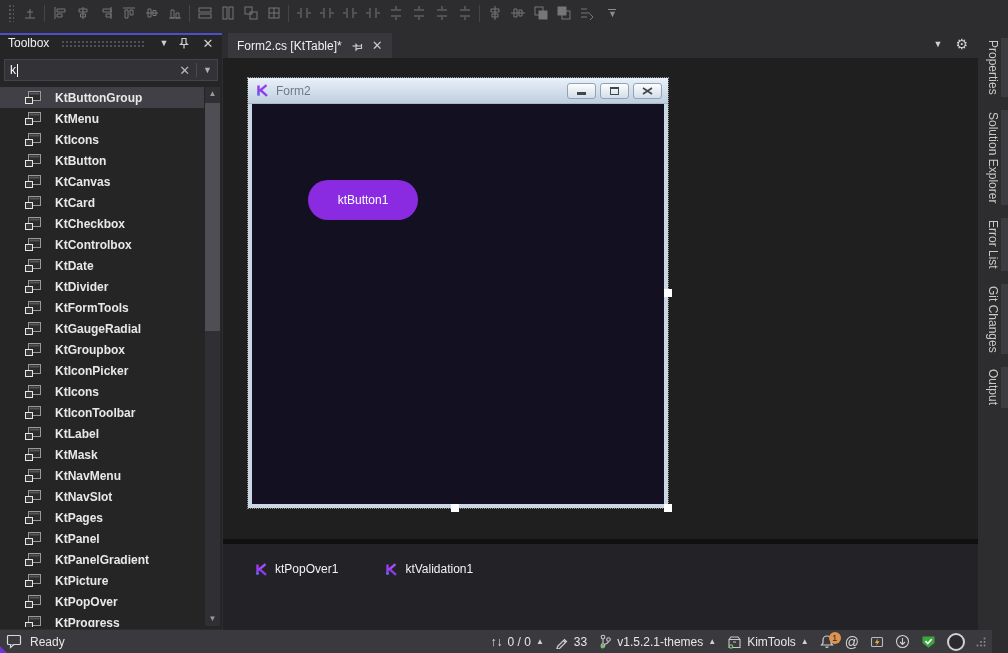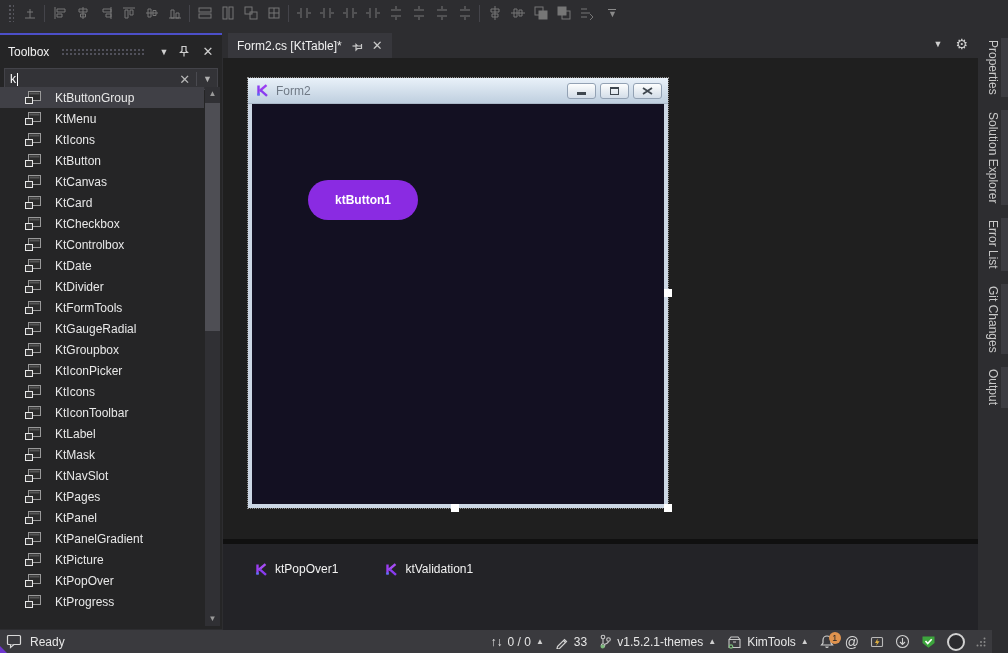--- a/index.html
+++ b/index.html
@@ -14,34 +14,34 @@
   .toolbar{position:absolute;left:0;top:0;right:0;height:26px;display:flex;align-items:center;padding-left:4px;background:#2d2d30;}
   .tb-grip{width:6px;height:18px;margin:0 4px;
     background-image:radial-gradient(circle,#55555c 1px,transparent 1.3px);
     background-size:4px 4px;}
   .tb-icon{width:23px;height:22px;display:flex;align-items:center;justify-content:center;border-radius:2px;}
   .tb-divider{width:1px;height:17px;background:#44444a;margin:0 3px;}
   .tb-overflow{margin-left:10px;color:#8a8a8a;font-size:9px;display:flex;flex-direction:column;align-items:center;line-height:5px;}
   .tb-overflow .bar{width:8px;height:1px;background:#8a8a8a;margin-bottom:2px;}
   
   .toolbox{position:absolute;left:0;top:33px;width:222px;height:596px;background:#252526;border-top:2px solid var(--accent,#4c4fc9);box-sizing:border-box;}
-  .tbx-header{height:33px;display:flex;align-items:center;padding:0 6px 0 8px;gap:6px;}
+  .tbx-header{height:16px;display:flex;align-items:center;padding:0 6px 8px 8px;gap:6px;}
   .tbx-title{color:#f1f1f1;}
   .tbx-grip{flex:1;height:9px;margin:0 6px;
     background-image:radial-gradient(circle,#50505a 1px,transparent 1.2px);
     background-size:4px 4px;background-position:0 1px;}
   .tbx-hicon{color:#cfcfcf;width:16px;text-align:center;cursor:default;}
   .tbx-search{margin:0 4px 3px 4px;height:20px;background:#333337;border:1px solid #434349;display:flex;align-items:center;padding:0 5px;}
   .tbx-search .val{color:#ffffff;}
   .caret{display:inline-block;width:1px;height:13px;background:#fff;margin-left:1px;vertical-align:-2px;}
   .tbx-search .spacer{flex:1;}
   .tbx-search .clr{color:#b8b8b8;font-size:13px;line-height:1;}
   .tbx-search .sdiv{width:1px;height:14px;background:#4a4a50;margin:0 6px;}
   .tbx-search .dd{color:#b0b0b0;font-size:9px;}
-  .tbx-list{position:absolute;left:0;top:52px;right:18px;bottom:2px;overflow:hidden;}
+  .tbx-list{position:absolute;left:0;top:52px;right:18px;bottom:2px;overflow:hidden;font-weight:bold;}
   .tbx-row{height:21px;display:flex;align-items:center;padding-left:25px;gap:14px;cursor:default;}
   .tbx-row.selected{background:#404046;}
   .tbx-row .lbl{color:#e8e8e8;white-space:nowrap;}
   .tbx-scroll{position:absolute;right:2px;top:52px;bottom:3px;width:15px;background:#303034;display:flex;flex-direction:column;align-items:center;}
   .tbx-scroll .arr{color:#9a9a9a;font-size:8px;height:14px;line-height:14px;}
   .tbx-scroll .track{flex:1;width:100%;position:relative;}
   .tbx-scroll .thumb{position:absolute;left:0;top:2px;width:100%;height:228px;background:#4e4e54;}
   
   .tabbar{position:absolute;left:223px;top:26px;right:30px;height:32px;display:flex;align-items:flex-end;}
   .tab{height:25px;background:#37373c;display:flex;align-items:center;padding:0 9px;gap:9px;margin-left:5px;}
@@ -52,21 +52,21 @@
   .tab-controls .gear{font-size:14px;}
   .canvas{position:absolute;left:223px;top:58px;right:30px;bottom:23px;background:#1f1f1f;}
   
   .form-window{position:absolute;left:25px;top:20px;width:420px;height:430px;background:#ccd7e5;outline:1px dotted #8f8f8f;}
   .form-titlebar{height:26px;background:linear-gradient(#e9f1f9,#bfcfdf);display:flex;align-items:center;padding:0 4px 0 8px;gap:7px;border-bottom:1px solid #aab8c8;box-sizing:border-box;}
   .form-title{color:#707a86;}
   .win-buttons{margin-left:auto;display:flex;gap:4px;padding-right:2px;}
   .win-btn{width:29px;height:16px;border-radius:3px;border:1px solid #93a2b4;background:linear-gradient(#fdfefe,#d3dde8);display:flex;align-items:center;justify-content:center;box-sizing:border-box;}
   .glyph-min{width:9px;height:3px;background:#3f474f;margin-top:6px;}
   .glyph-max{width:9px;height:8px;border:1px solid #3f474f;border-top-width:2px;box-sizing:border-box;}
-  .form-client{position:absolute;left:4px;right:4px;top:26px;bottom:4px;background:var(--form-bg,#131022);font-weight:bold;}
+  .form-client{position:absolute;left:4px;right:4px;top:26px;bottom:4px;background:var(--form-bg,#131022);}
   .kt-button{position:absolute;left:56px;top:76px;width:110px;height:40px;border-radius:20px;background:var(--btn,#8a2be2);color:#fff;display:flex;align-items:center;justify-content:center;}
   .handle{position:absolute;width:8px;height:8px;background:#ffffff;}
   
   .splitter{position:absolute;left:0;right:0;top:481px;height:5px;background:#101010;}
   .tray{position:absolute;left:0;right:0;top:486px;bottom:0;background:#232327;}
   .tray-items{display:flex;gap:47px;padding:18px 0 0 32px;}
   .tray-item{display:flex;align-items:center;gap:7px;}
   .tray-item .lbl{color:#f2f2f2;text-align:center;}
   
   .right-strip{position:absolute;right:0;top:26px;width:30px;bottom:23px;display:flex;flex-direction:column;align-items:flex-end;padding-top:12px;box-sizing:border-box;}
@@ -394,20 +394,28 @@
           <rect x="0.5" y="6.5" width="7" height="6" fill="#3a3a3a" stroke="#e8e8e8"></rect>
         </svg>
         <span class="lbl">KtMask</span>
       </div>
       <div class="tbx-row">
         <svg width="16" height="13" viewBox="0 0 16 13">
           <rect x="3.5" y="0.5" width="12" height="9" fill="#2b2b2b" stroke="#9a9a9a"></rect>
           <rect x="4.5" y="1.5" width="10" height="2" fill="#555"></rect>
           <rect x="0.5" y="6.5" width="7" height="6" fill="#3a3a3a" stroke="#e8e8e8"></rect>
         </svg>
+        <span class="lbl">KtNavMenu</span>
+      </div>
+      <div class="tbx-row">
+        <svg width="16" height="13" viewBox="0 0 16 13">
+          <rect x="3.5" y="0.5" width="12" height="9" fill="#2b2b2b" stroke="#9a9a9a"></rect>
+          <rect x="4.5" y="1.5" width="10" height="2" fill="#555"></rect>
+          <rect x="0.5" y="6.5" width="7" height="6" fill="#3a3a3a" stroke="#e8e8e8"></rect>
+        </svg>
         <span class="lbl">KtNavSlot</span>
       </div>
       <div class="tbx-row">
         <svg width="16" height="13" viewBox="0 0 16 13">
           <rect x="3.5" y="0.5" width="12" height="9" fill="#2b2b2b" stroke="#9a9a9a"></rect>
           <rect x="4.5" y="1.5" width="10" height="2" fill="#555"></rect>
           <rect x="0.5" y="6.5" width="7" height="6" fill="#3a3a3a" stroke="#e8e8e8"></rect>
         </svg>
         <span class="lbl">KtPages</span>
       </div>

